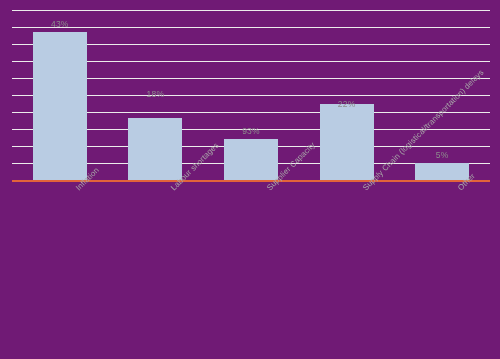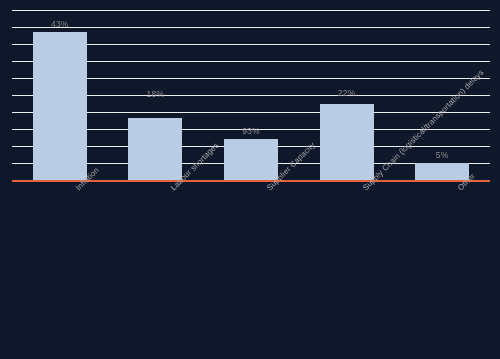--- a/index.html
+++ b/index.html
@@ -12,21 +12,21 @@
     width: 500px;
     height: 359px;
     overflow: hidden;
     font-family: "Liberation Sans", sans-serif;
   }
 
   #chart-root {
     position: relative;
     width: 500px;
     height: 359px;
-    background: #0f172a;
+    background: #701a75;
   }
 
   
   #plot-area {
     position: absolute;
     left: 12px;
     top: 10px;
     width: 478px;
     height: 170px;
   }
@@ -109,21 +109,21 @@
         <div class="bar" style="left: 403.2px; width: 54px; height: 17.1717px; background: rgb(185, 204, 227);"></div>
       </div>
   </div>
 
   <div id="axis-line"></div>
 
   <div id="value-labels">
       <div class="value-label" style="color: rgb(141, 141, 141); left: 12.8px; width: 94px; top: 19.3232px;">43%</div>
       <div class="value-label" style="color: rgb(141, 141, 141); left: 108.4px; width: 94px; top: 89px;">18%</div>
       <div class="value-label" style="color: rgb(141, 141, 141); left: 204px; width: 94px; top: 125.788px;">93%</div>
-      <div class="value-label" style="color: rgb(141, 141, 141); left: 299.6px; width: 94px; top: 88px;">22%</div>
+      <div class="value-label" style="color: rgb(141, 141, 141); left: 299.6px; width: 94px; top: 99px;">22%</div>
       <div class="value-label" style="color: rgb(141, 141, 141); left: 395.2px; width: 94px; top: 149.828px;">5%</div>
     </div>
 
   <div id="category-labels">
       <div class="cat-label" style="color: rgb(168, 168, 168); left: 73.8px; top: 4px;">Inflation</div>
       <div class="cat-label" style="color: rgb(168, 168, 168); left: 169.4px; top: 4px;">Labour shortages</div>
       <div class="cat-label" style="color: rgb(168, 168, 168); left: 265px; top: 4px;">Supplier Capacity</div>
       <div class="cat-label" style="color: rgb(168, 168, 168); left: 360.6px; top: 4px;">Supply Chain (logistical/transportation) delays</div>
       <div class="cat-label" style="color: rgb(168, 168, 168); left: 456.2px; top: 4px;">Other</div>
     </div>

